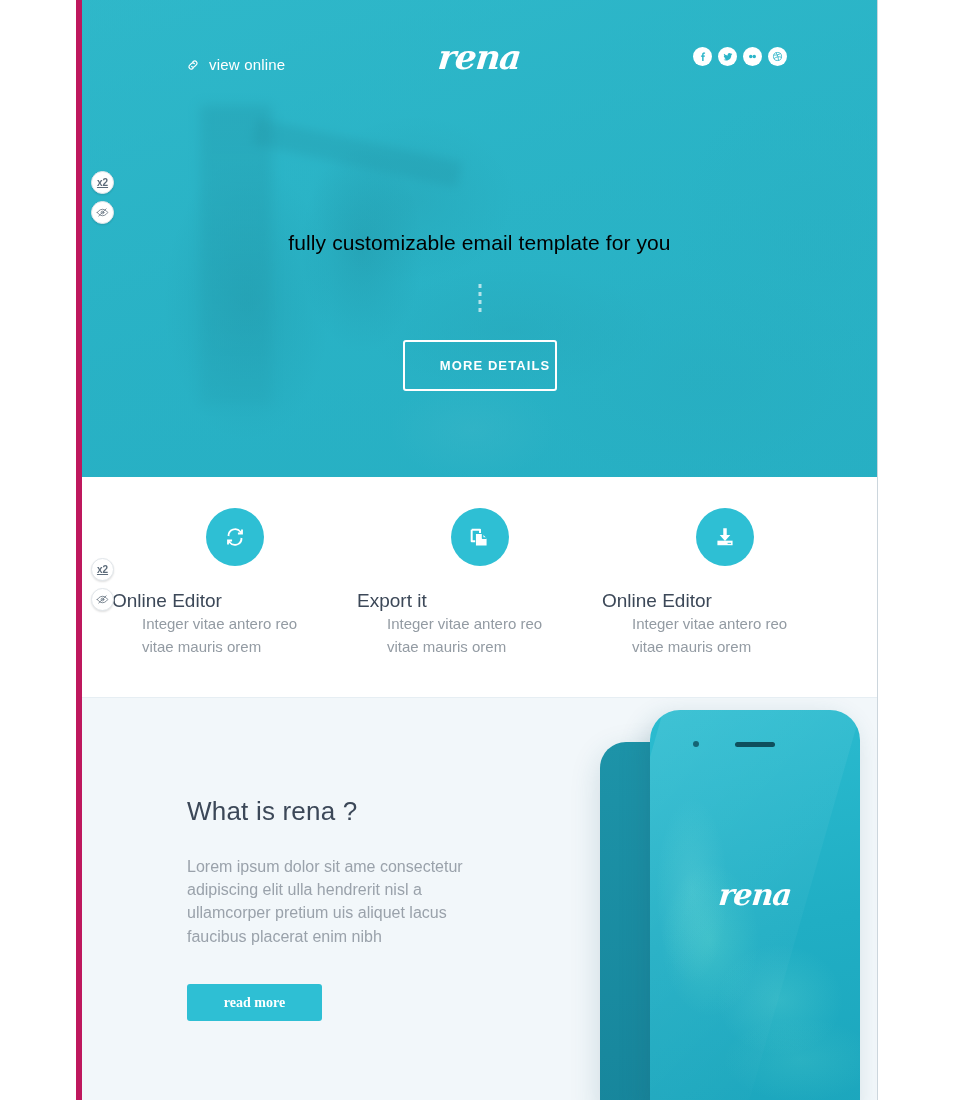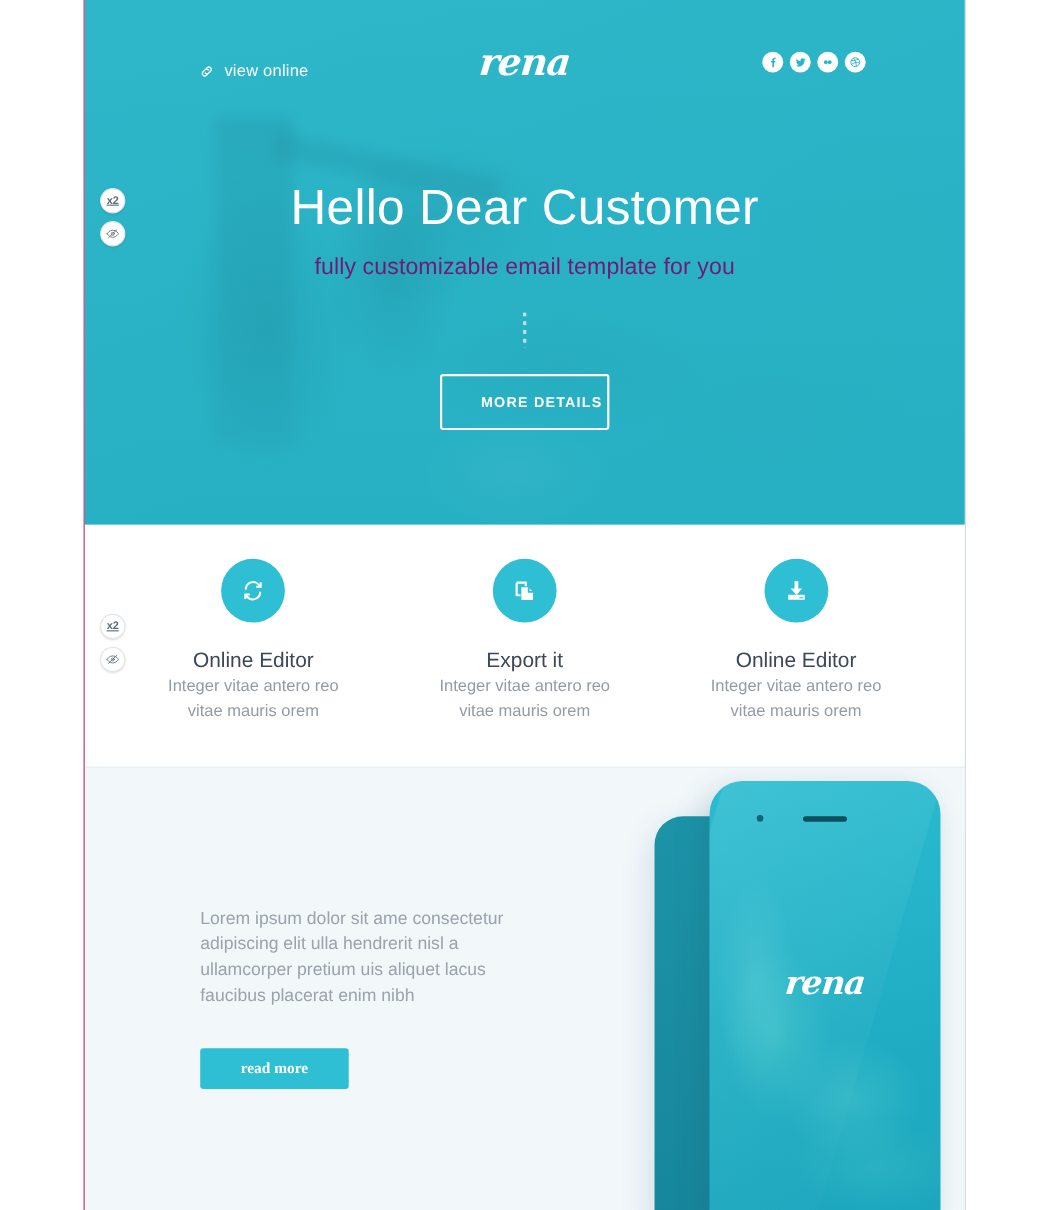--- a/index.html
+++ b/index.html
@@ -20,21 +20,21 @@
   }
 
   
   .email-body {
     position: absolute;
     left: 76px;
     top: 0;
     width: 802px;
     height: 1100px;
     background: #ffffff;
-    border-left: 1px solid #be185d;
+    border-left: 6px solid #be185d;
     border-right: 1px solid #ccd6dd;
     overflow: hidden;
   }
 
   
   .hero {
     position: relative;
     width: 100%;
     height: 477px;
     background: #2ab4c8;
@@ -136,21 +136,21 @@
     color: #ffffff;
     font-size: 45px;
     font-weight: 300;
     letter-spacing: 0.3px;
     line-height: 1.15;
   }
   .hero-sub {
     position: absolute;
     left: 0; right: 0; top: 231px;
     text-align: center;
-    color: #701a75;
+    color: #000000;
     font-size: 21px;
     font-weight: 300;
     letter-spacing: 0.1px;
   }
   .hero-dots {
     position: absolute;
     left: 50%; top: 284px;
     transform: translateX(-50%);
     width: 3px; height: 32px;
     background-image: linear-gradient(rgba(255,255,255,0.65) 50%, rgba(255,255,255,0) 0);
@@ -178,21 +178,20 @@
   .features {
     position: relative;
     width: 100%;
     height: 220px;
     background: #ffffff;
     display: flex;
     padding: 31px 30px 0 30px;
   }
   .feature {
     flex: 1;
-    text-align: center;
   }
   .feature-icon {
     width: 58px; height: 58px;
     margin: 0 auto;
     border-radius: 50%;
     background: #2ebfd4;
     display: flex; align-items: center; justify-content: center;
     cursor: pointer;
   }
   .feature-title {
@@ -390,21 +389,20 @@
           </span>
           <span class="social-btn">
             <svg width="11" height="11" viewBox="0 0 12 12" fill="none" stroke="#2ab4c8" stroke-width="0.9">
               <circle cx="6" cy="6" r="4.4"></circle>
               <path d="M1.9 4.3c2.7.5 5.6-.2 7.4-1.6M2.2 8.4c2.3-2.2 5.7-2.6 8-1.6M4.3 1.9C6 4 7 7 7 10.2"></path>
             </svg>
           </span>
         </div>
       </div>
 
-      <h1 class="hero-title">Hello Dear Customer</h1>
       <p class="hero-sub">fully customizable email template for you</p>
       <div class="hero-dots"></div>
       <button class="hero-btn">MORE DETAILS</button>
     </section>
 
     <section class="features">
 
       <div class="feature">
         <div class="feature-icon">
           <svg width="26" height="26" viewBox="0 0 24 24" fill="#ffffff">
@@ -438,20 +436,21 @@
         </div>
         <div class="feature-title">Online Editor</div>
         <div class="feature-text">Integer vitae antero reo vitae mauris orem</div>
       </div>
 
     </section>
 
     <section class="about">
 
       <div class="about-copy">
+        <h2 class="about-title">What is rena ?</h2>
         <p class="about-text">Lorem ipsum dolor sit ame consectetur adipiscing elit ulla hendrerit nisl a ullamcorper pretium uis aliquet lacus faucibus placerat enim nibh</p>
         <button class="about-btn">read more</button>
       </div>
 
       <div class="phones">
         <div class="phone-back"></div>
         <div class="phone-front">
           <div class="phone-wave"></div>
           <div class="phone-gloss"></div>
           <span class="phone-cam"></span>

